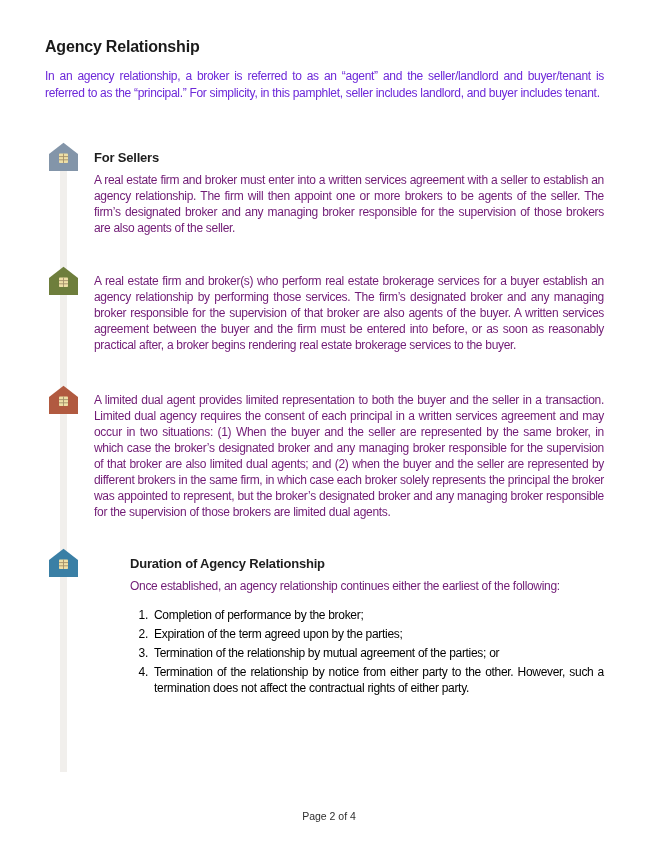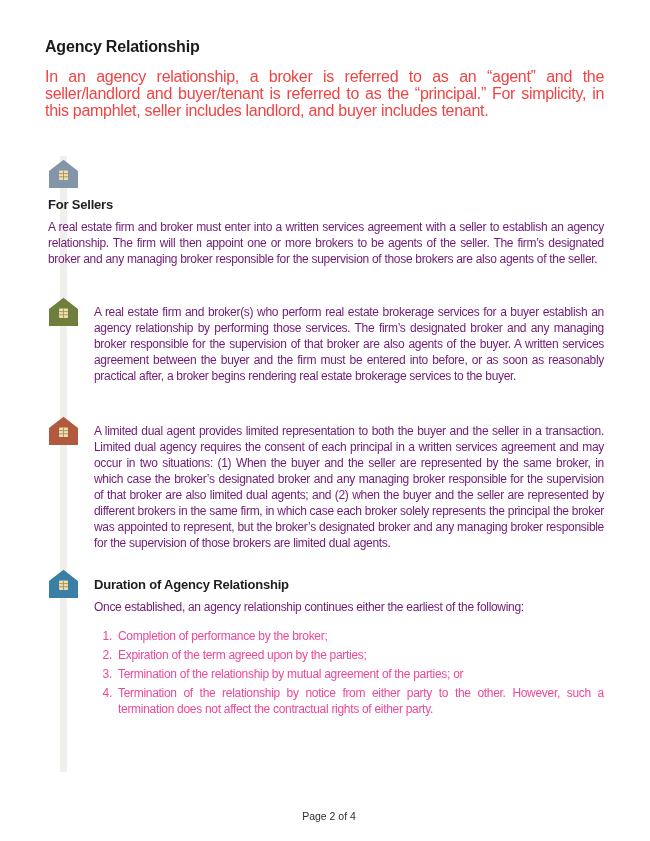--- a/index.html
+++ b/index.html
@@ -25,25 +25,25 @@
   .doc-title {
     margin:0 0 12px 0;
     font-size:16px;
     line-height:18px;
     font-weight:bold;
     color:#1b1b1b;
     letter-spacing:-0.2px;
   }
   .intro {
     margin:0;
-    font-size:16px;
+    font-size:12px;
     line-height:17px;
     letter-spacing:-0.3px;
     text-align:justify;
-    color:#ef4444;
+    color:#6d28d9;
   }
   .sections { position:relative; }
   .section { display:flex; padding:0 46px 0 48px; position:relative; }
   .section .icon-col { width:46px; flex:none; position:relative; z-index:1; }
   .icon-col svg { display:block; width:31px; height:30px; }
   .section .content { flex:1; min-width:0; }
   .section-heading {
     margin:8px 0 0 0;
     font-size:13px;
     line-height:15px;
@@ -52,31 +52,31 @@
     letter-spacing:-0.2px;
   }
   .section-body {
     margin:7px 0 0 0;
     font-size:12px;
     line-height:16px;
     letter-spacing:-0.3px;
     text-align:justify;
     color:#701a75;
   }
-  .m1 { margin-top:40px;flex-direction:column; }
+  .m1 { margin-top:40px; }
   .m2 { margin-top:30px; }
   .m3 { margin-top:32px; }
-  .m4 { margin-top:18px; }
+  .m4 { margin-top:28px;gap:36px; }
   .duration-list {
     margin:13px 0 0 0;
     padding:0 0 0 21px;
     font-size:12px;
     line-height:16px;
     letter-spacing:-0.3px;
-    color:#ec4899;
+    color:#000000;
   }
   .duration-list li {
     text-align:justify;
     margin:0 0 3px 0;
     padding-left:3px;
   }
   .footer {
     position:absolute;
     left:8px;
     right:0;

